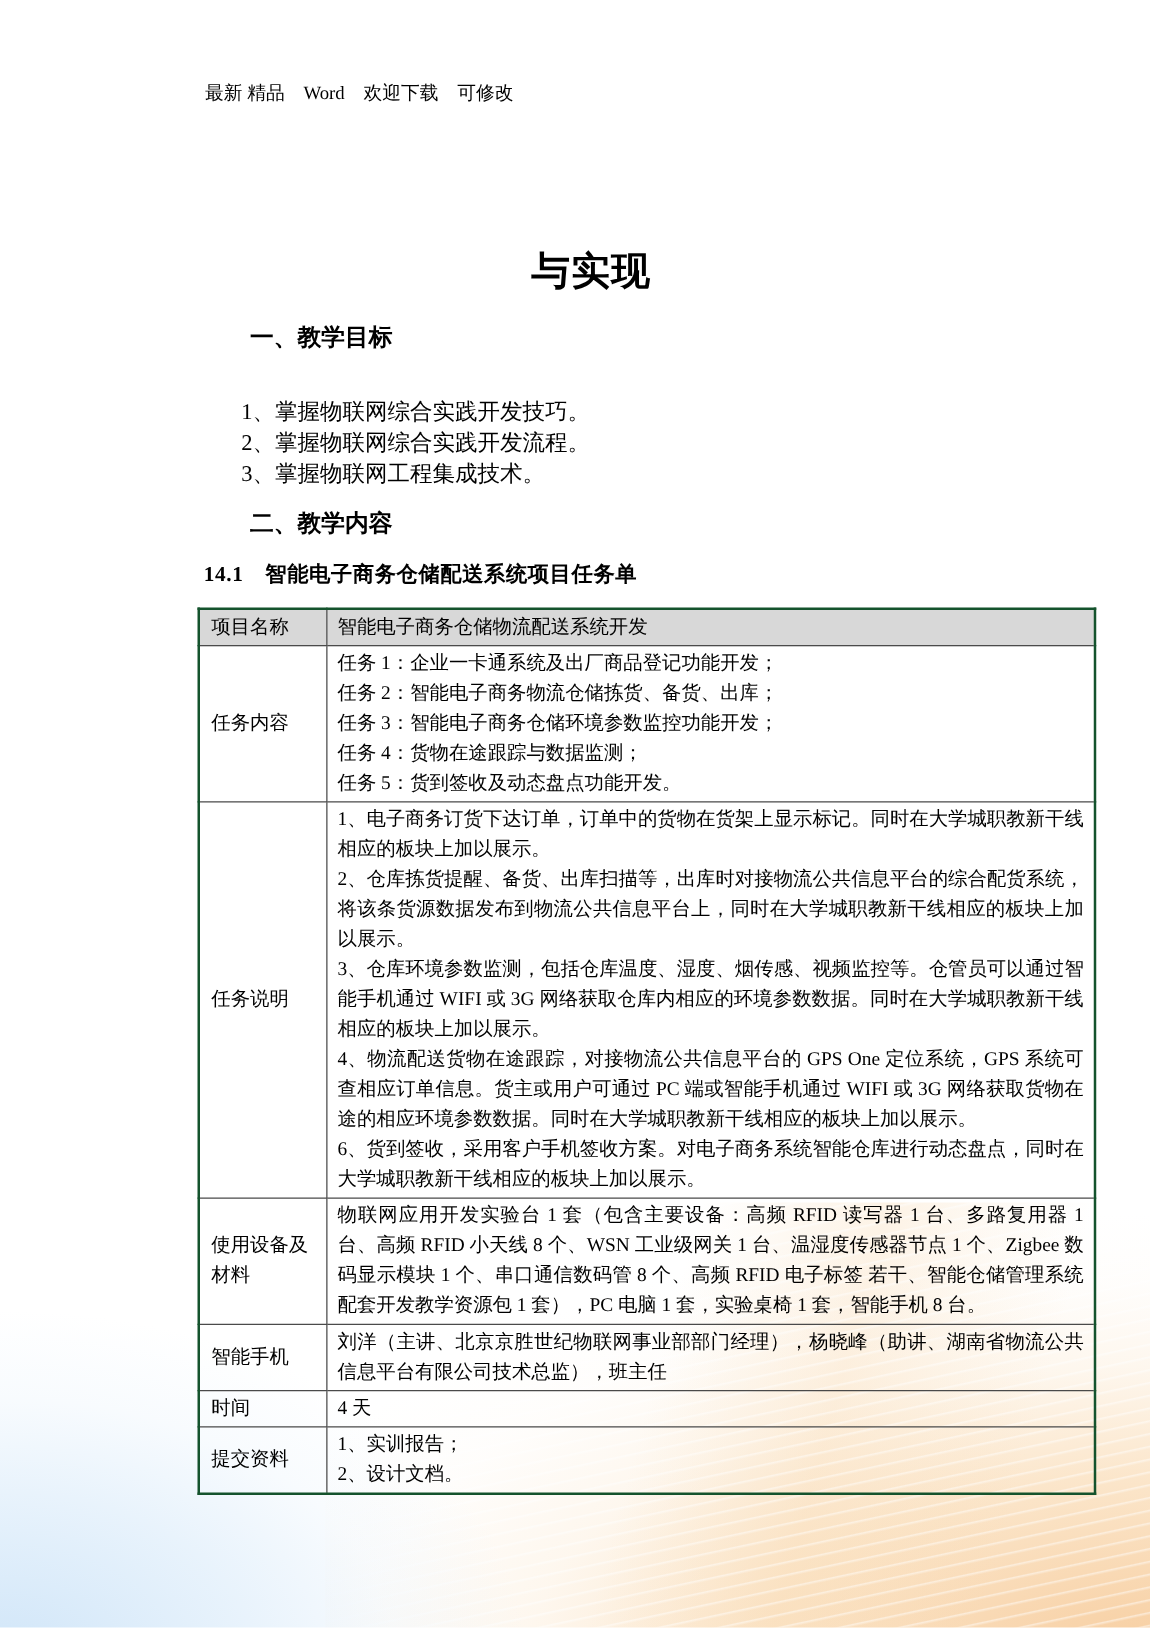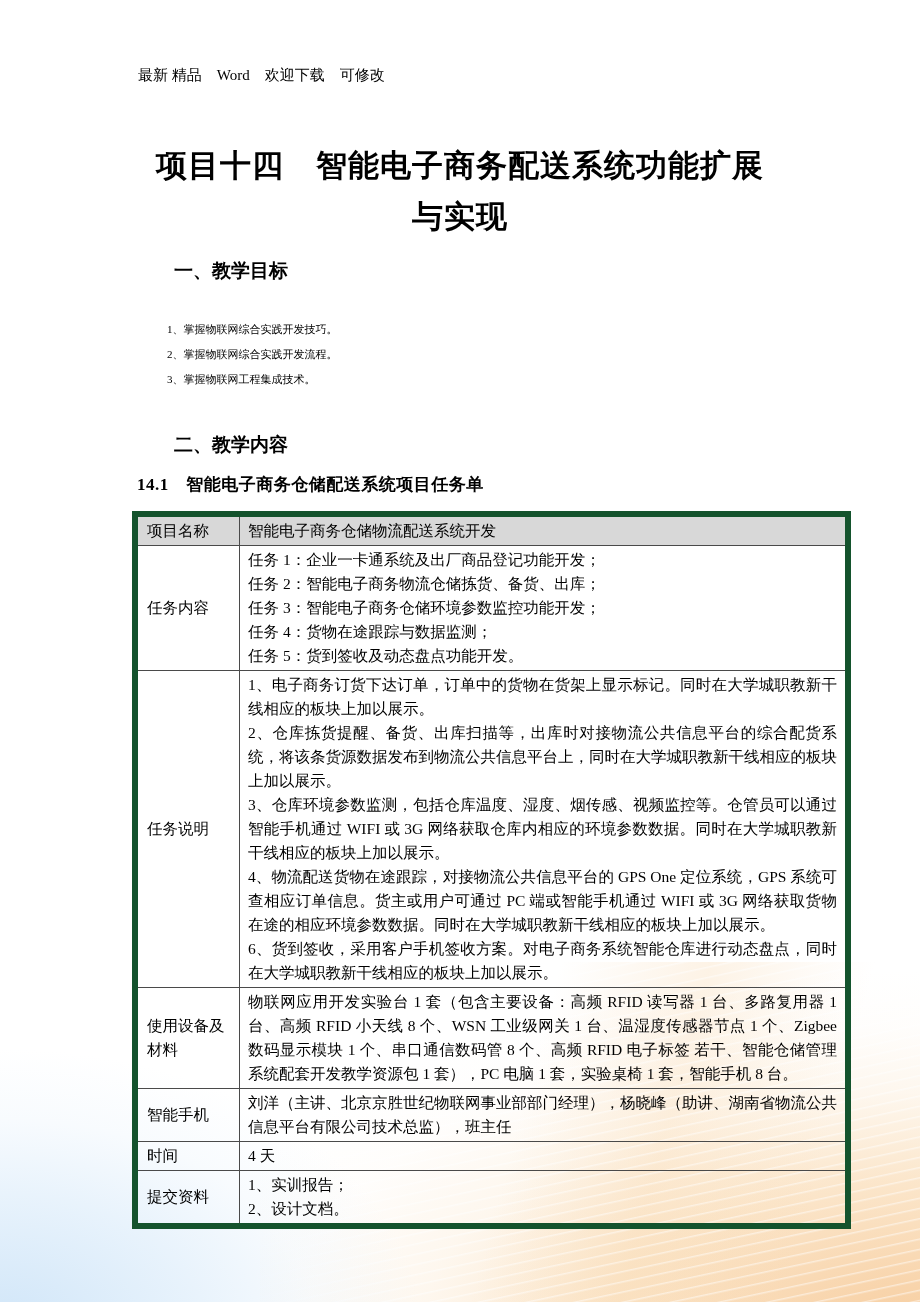--- a/index.html
+++ b/index.html
@@ -27,21 +27,21 @@
         rgba(250,222,185,0.24) 58%, rgba(252,238,220,0.10) 74%, rgba(255,255,255,0) 88%);
   }
   .decor-left {
     left: 0; bottom: 0; width: 440px; height: 270px;
     background:
       radial-gradient(ellipse 120% 130% at 0% 110%,
         rgba(150,198,240,0.45) 0%, rgba(173,211,244,0.28) 38%,
         rgba(205,228,248,0.14) 60%, rgba(255,255,255,0) 80%);
   }
 
-  .content { position: relative; z-index: 1; }
+  .content { position: relative; z-index: 1; padding-left: 26px; }
 
   .doc-header {
     padding-top: 66px;
     margin-left: 138px;
     font-size: 15px;
     line-height: 18px;
     white-space: pre;
   }
 
   .doc-title {
@@ -53,41 +53,41 @@
     letter-spacing: 1px;
   }
 
   h2.sec {
     margin: 17px 0 0 174px;
     font-size: 19px;
     line-height: 23px;
     font-family: "Liberation Sans", "DejaVu Sans", sans-serif;
     font-weight: bold;
   }
-  h2.sec-second { margin-top: 41px; }
+  h2.sec-second { margin-top: 16px; }
 
   .goals {
     margin: 35px 4px 0 167px;
-    font-size: 11px;
+    font-size: 18px;
   }
   .goals p { margin: 0; line-height: 25px; }
 
   h3.sub {
     margin: 19px 0 0 137px;
     font-size: 17px;
     line-height: 20px;
     font-weight: bold;
     letter-spacing: 0.5px;
   }
 
   table.task-table {
     margin: 16px 0 0 132px;
     width: 719px;
     border-collapse: collapse;
-    border: 6px solid #14532d;
+    border: 2px solid #14532d;
     font-size: 15.5px;
     table-layout: fixed;
   }
   .task-table td {
     border: 1px solid #4a4a4a;
     vertical-align: middle;
     padding: 2px 8px;
   }
   .task-table td.label-cell {
     width: 88px;
@@ -104,21 +104,21 @@
 </head>
 <body>
 
 <div class="decor decor-right"></div>
 <div class="decor decor-left"></div>
 
 <div class="content">
 
   <div class="doc-header">最新 精品　Word　欢迎下载　可修改</div>
 
-  <h1 class="doc-title"><span>项目十四　智能电子商务配送系统功能扩展</span><br><span>与实现</span></h1>
+  <h1 class="doc-title"><br><span>与实现</span></h1>
 
   <h2 class="sec">一、教学目标</h2>
 
   <div class="goals">
     <p>1、掌握物联网综合实践开发技巧。</p>
     <p>2、掌握物联网综合实践开发流程。</p>
     <p>3、掌握物联网工程集成技术。</p>
   </div>
 
   <h2 class="sec sec-second">二、教学内容</h2>

